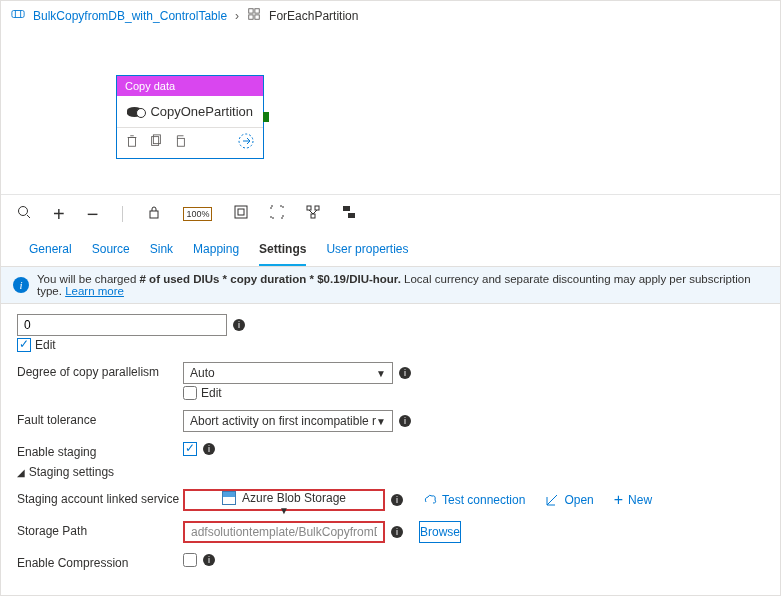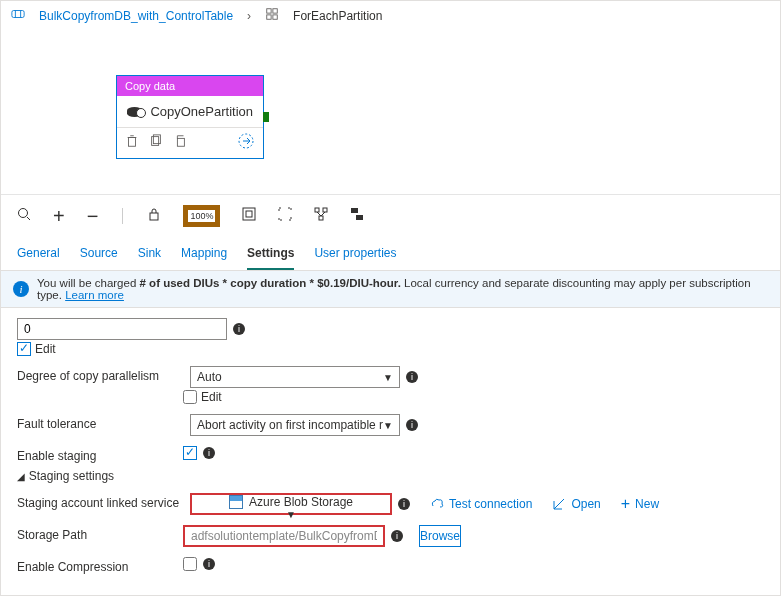--- a/index.html
+++ b/index.html
@@ -10,21 +10,21 @@
     color: #323130;
     background: #fff;
     width: 781px;
     height: 596px;
     overflow: hidden;
     border: 1px solid #e1dfdd;
   }
   .breadcrumb {
     display: flex;
     align-items: center;
-    gap: 14px;
+    gap: 8px;
     padding: 6px 10px;
     font-size: 12px;
     text-align: center;
   }
   .breadcrumb a { color: #0078d4; text-decoration: none; }
   .breadcrumb .chev { color: #605e5c; }
   .breadcrumb .current { color: #323130; }
   .canvas {
     position: relative;
     height: 165px;
@@ -87,32 +87,32 @@
     gap: 22px;
     padding: 10px 16px;
     font-size: 16px;
     color: #323130;
     border-bottom: 1px solid #fff;
   }
   .toolbar .sep { width: 1px; height: 16px; background: #ccc; margin: 0 2px; }
   .tabbar {
     display: flex;
     gap: 20px;
-    padding: 0 16px;
+    padding: 0 28px;
     border-bottom: 1px solid #e1dfdd;
   }
   .tab {
     padding: 8px 0;
     color: #0078d4;
     cursor: pointer;
   }
   .tab.active {
     color: #323130;
     font-weight: 600;
-    border-bottom: 2px solid #0f766e;
+    border-bottom: 2px solid #0ea5e9;
   }
   .info-banner {
     display: flex;
     align-items: center;
     gap: 8px;
     padding: 6px 12px;
     background: #eff6fc;
     border-bottom: 1px solid #e1dfdd;
     font-size: 11.5px;
   }
@@ -156,21 +156,20 @@
     border: 1px solid #8a8886;
     padding: 0 6px;
     font-size: 12px;
     background: #fff;
   }
   .select {
     display: flex;
     align-items: center;
     justify-content: space-between;
     cursor: pointer;
-    margin-left: 7px;
   }
   .caret { font-size: 10px; color: #323130; }
   .info-dot {
     width: 12px; height: 12px;
     border-radius: 50%;
     background: #323130;
     color: #fff;
     font-size: 9px;
     display: flex;
     align-items: center;
@@ -290,21 +289,21 @@
         <circle cx="6" cy="6" r="4.5" fill="none" stroke="#323130"></circle>
         <line x1="10" y1="10" x2="13" y2="13" stroke="#323130"></line>
       </svg></span>
   <span style="font-weight:300;font-size:20px;line-height:14px">+</span>
   <span style="font-weight:300;font-size:20px;line-height:14px">−</span>
   <span class="sep"></span>
   <span><svg width="14" height="14" viewBox="0 0 14 14">
         <rect x="3" y="6" width="8" height="7" fill="none" stroke="#323130"></rect>
         <path d="M5 6 V4 a2 2 0 0 1 4 0 V6" fill="none" stroke="#323130"></path>
       </svg></span>
-  <span style="font-size:9px;border:5px solid #a16207;padding:1px 2px">100%</span>
+  <span style="font-size:9px;border:1px solid #a16207;padding:1px 2px">100%</span>
   <span><svg width="14" height="14" viewBox="0 0 14 14">
         <rect x="1" y="1" width="12" height="12" fill="none" stroke="#323130"></rect>
         <rect x="4" y="4" width="6" height="6" fill="none" stroke="#323130"></rect>
       </svg></span>
   <span><svg width="14" height="14" viewBox="0 0 14 14">
         <path d="M1 4V1H4 M10 1H13V4 M13 10V13H10 M4 13H1V10" fill="none" stroke="#323130" stroke-dasharray="2 1"></path>
       </svg></span>
   <span><svg width="14" height="14" viewBox="0 0 14 14">
         <rect x="1" y="1" width="4" height="4" fill="none" stroke="#323130"></rect>
         <rect x="9" y="1" width="4" height="4" fill="none" stroke="#323130"></rect>

